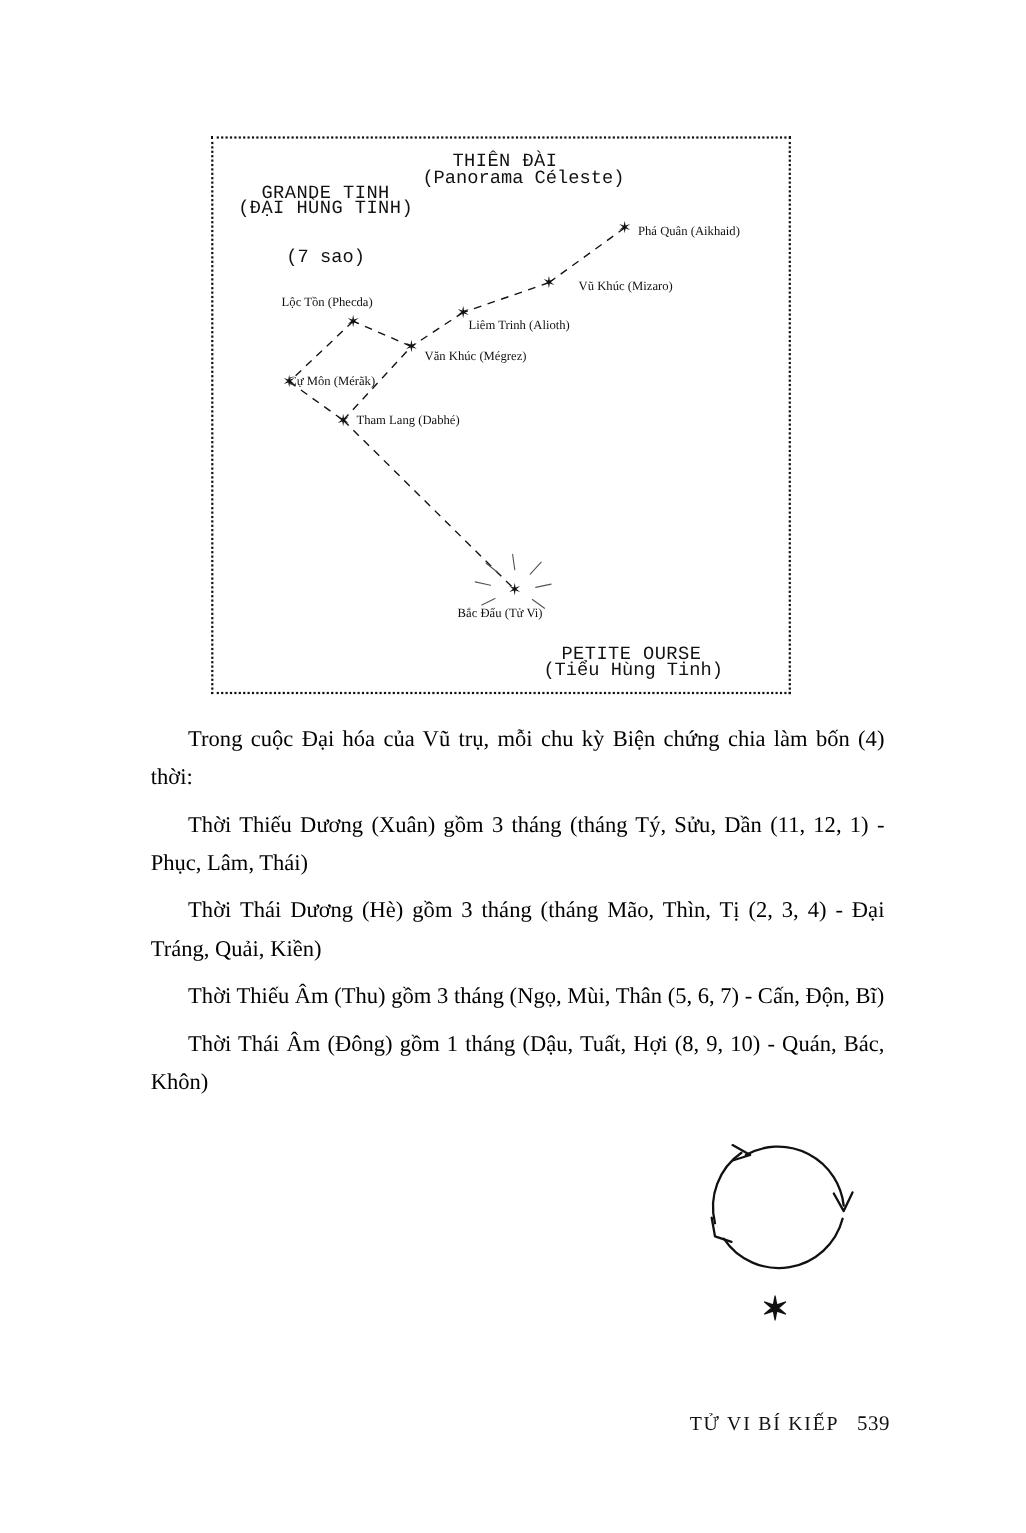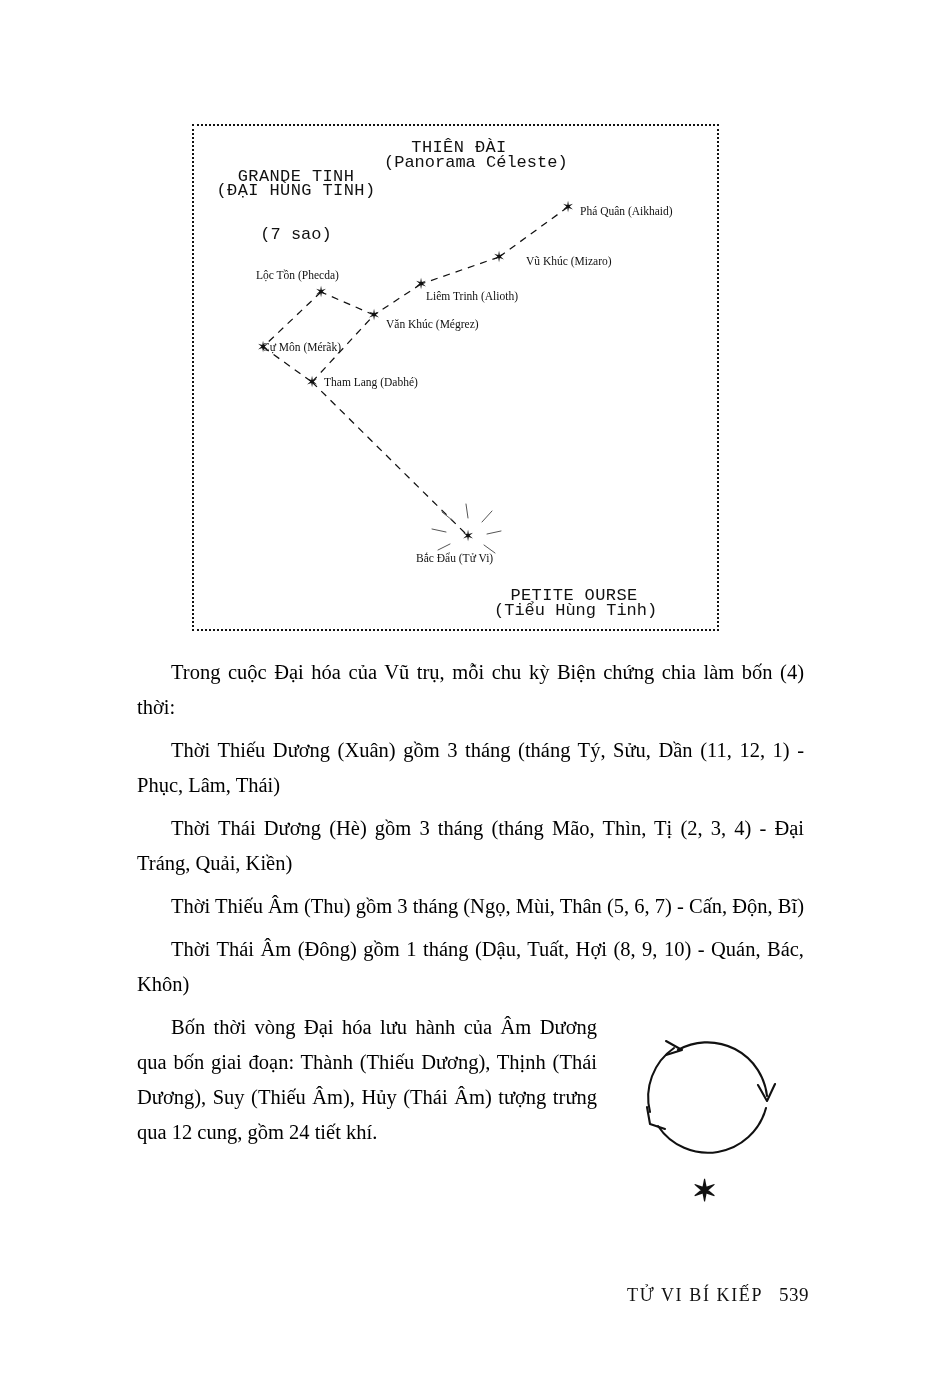--- a/index.html
+++ b/index.html
@@ -179,21 +179,20 @@
     <div class="star-label" style="left:130px; top:250px;">Tham Lang (Dabhé)</div>
     <div class="star-label" style="left:222px; top:426px;">Bắc Đẩu (Tử Vi)</div>
   </div>
 
   <div class="body-text">
     <p class="para">Trong cuộc Đại hóa của Vũ trụ, mỗi chu kỳ Biện chứng chia làm bốn (4) thời:</p>
     <p class="para">Thời Thiếu Dương (Xuân) gồm 3 tháng (tháng Tý, Sửu, Dần (11, 12, 1) - Phục, Lâm, Thái)</p>
     <p class="para">Thời Thái Dương (Hè) gồm 3 tháng (tháng Mão, Thìn, Tị (2, 3, 4) - Đại Tráng, Quải, Kiền)</p>
     <p class="para">Thời Thiếu Âm (Thu) gồm 3 tháng (Ngọ, Mùi, Thân (5, 6, 7) - Cấn, Độn, Bĩ)</p>
     <p class="para">Thời Thái Âm (Đông) gồm 1 tháng (Dậu, Tuất, Hợi (8, 9, 10) - Quán, Bác, Khôn)</p>
-    <p class="para last-wrap">Bốn thời vòng Đại hóa lưu hành của Âm Dương qua bốn giai đoạn: Thành (Thiếu Dương), Thịnh (Thái Dương), Suy (Thiếu Âm), Hủy (Thái Âm) tượng trưng qua 12 cung, gồm 24 tiết khí.</p>
   </div>
 
   <div class="cycle">
     <svg width="160" height="150" viewBox="0 0 160 150">
       <g fill="none" stroke="#111111" stroke-width="2.1" stroke-linecap="round">
 
         <path d="M 48 22 A 60 60 0 0 1 137 68"></path>
 
         <path d="M 136 80 A 60 60 0 0 1 28 98"></path>
 

